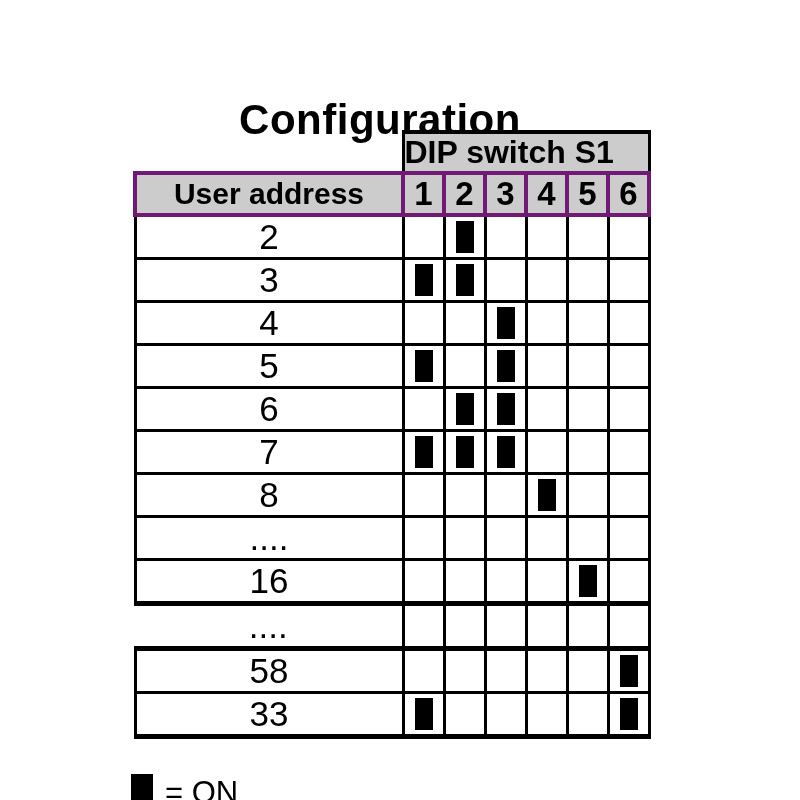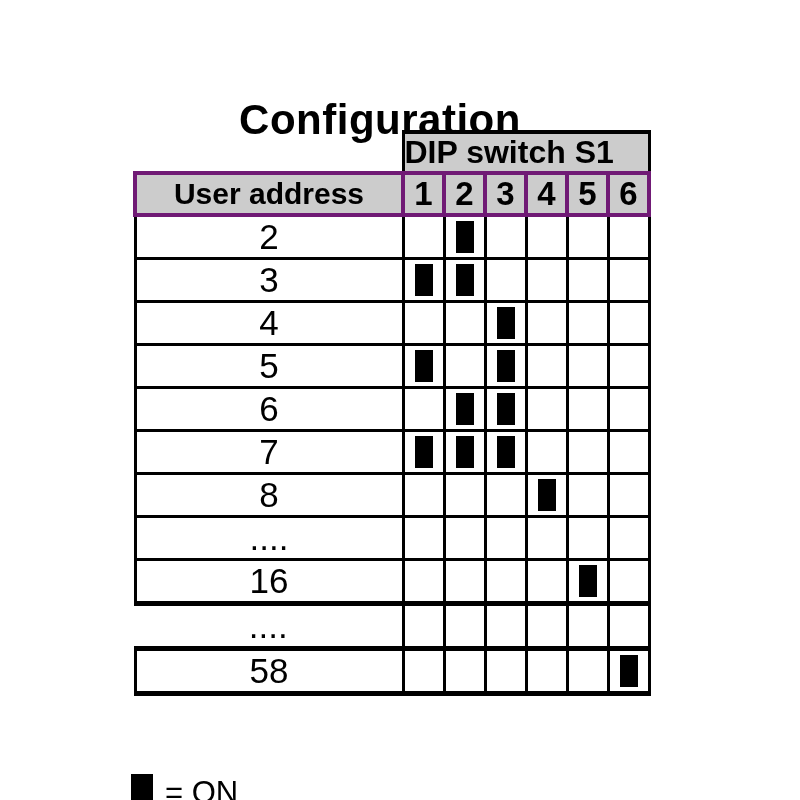--- a/index.html
+++ b/index.html
@@ -249,19 +249,32 @@
         <td class="addr thick-top">58</td>
         <td class="sw thick-top"></td>
         <td class="sw thick-top"></td>
         <td class="sw thick-top"></td>
         <td class="sw thick-top"></td>
         <td class="sw thick-top"></td>
         <td class="sw thick-top">
           <div class="mark"></div>
         </td>
       </tr>
+      <tr>
+        <td class="addr">33</td>
+        <td class="sw">
+          <div class="mark"></div>
+        </td>
+        <td class="sw"></td>
+        <td class="sw"></td>
+        <td class="sw"></td>
+        <td class="sw"></td>
+        <td class="sw">
+          <div class="mark"></div>
+        </td>
+      </tr>
     </tbody>
 </table>
 
 <div class="legend">
   <div class="legend-mark"></div>
   <div class="legend-text">= ON</div>
 </div>
 
 </body></html>

